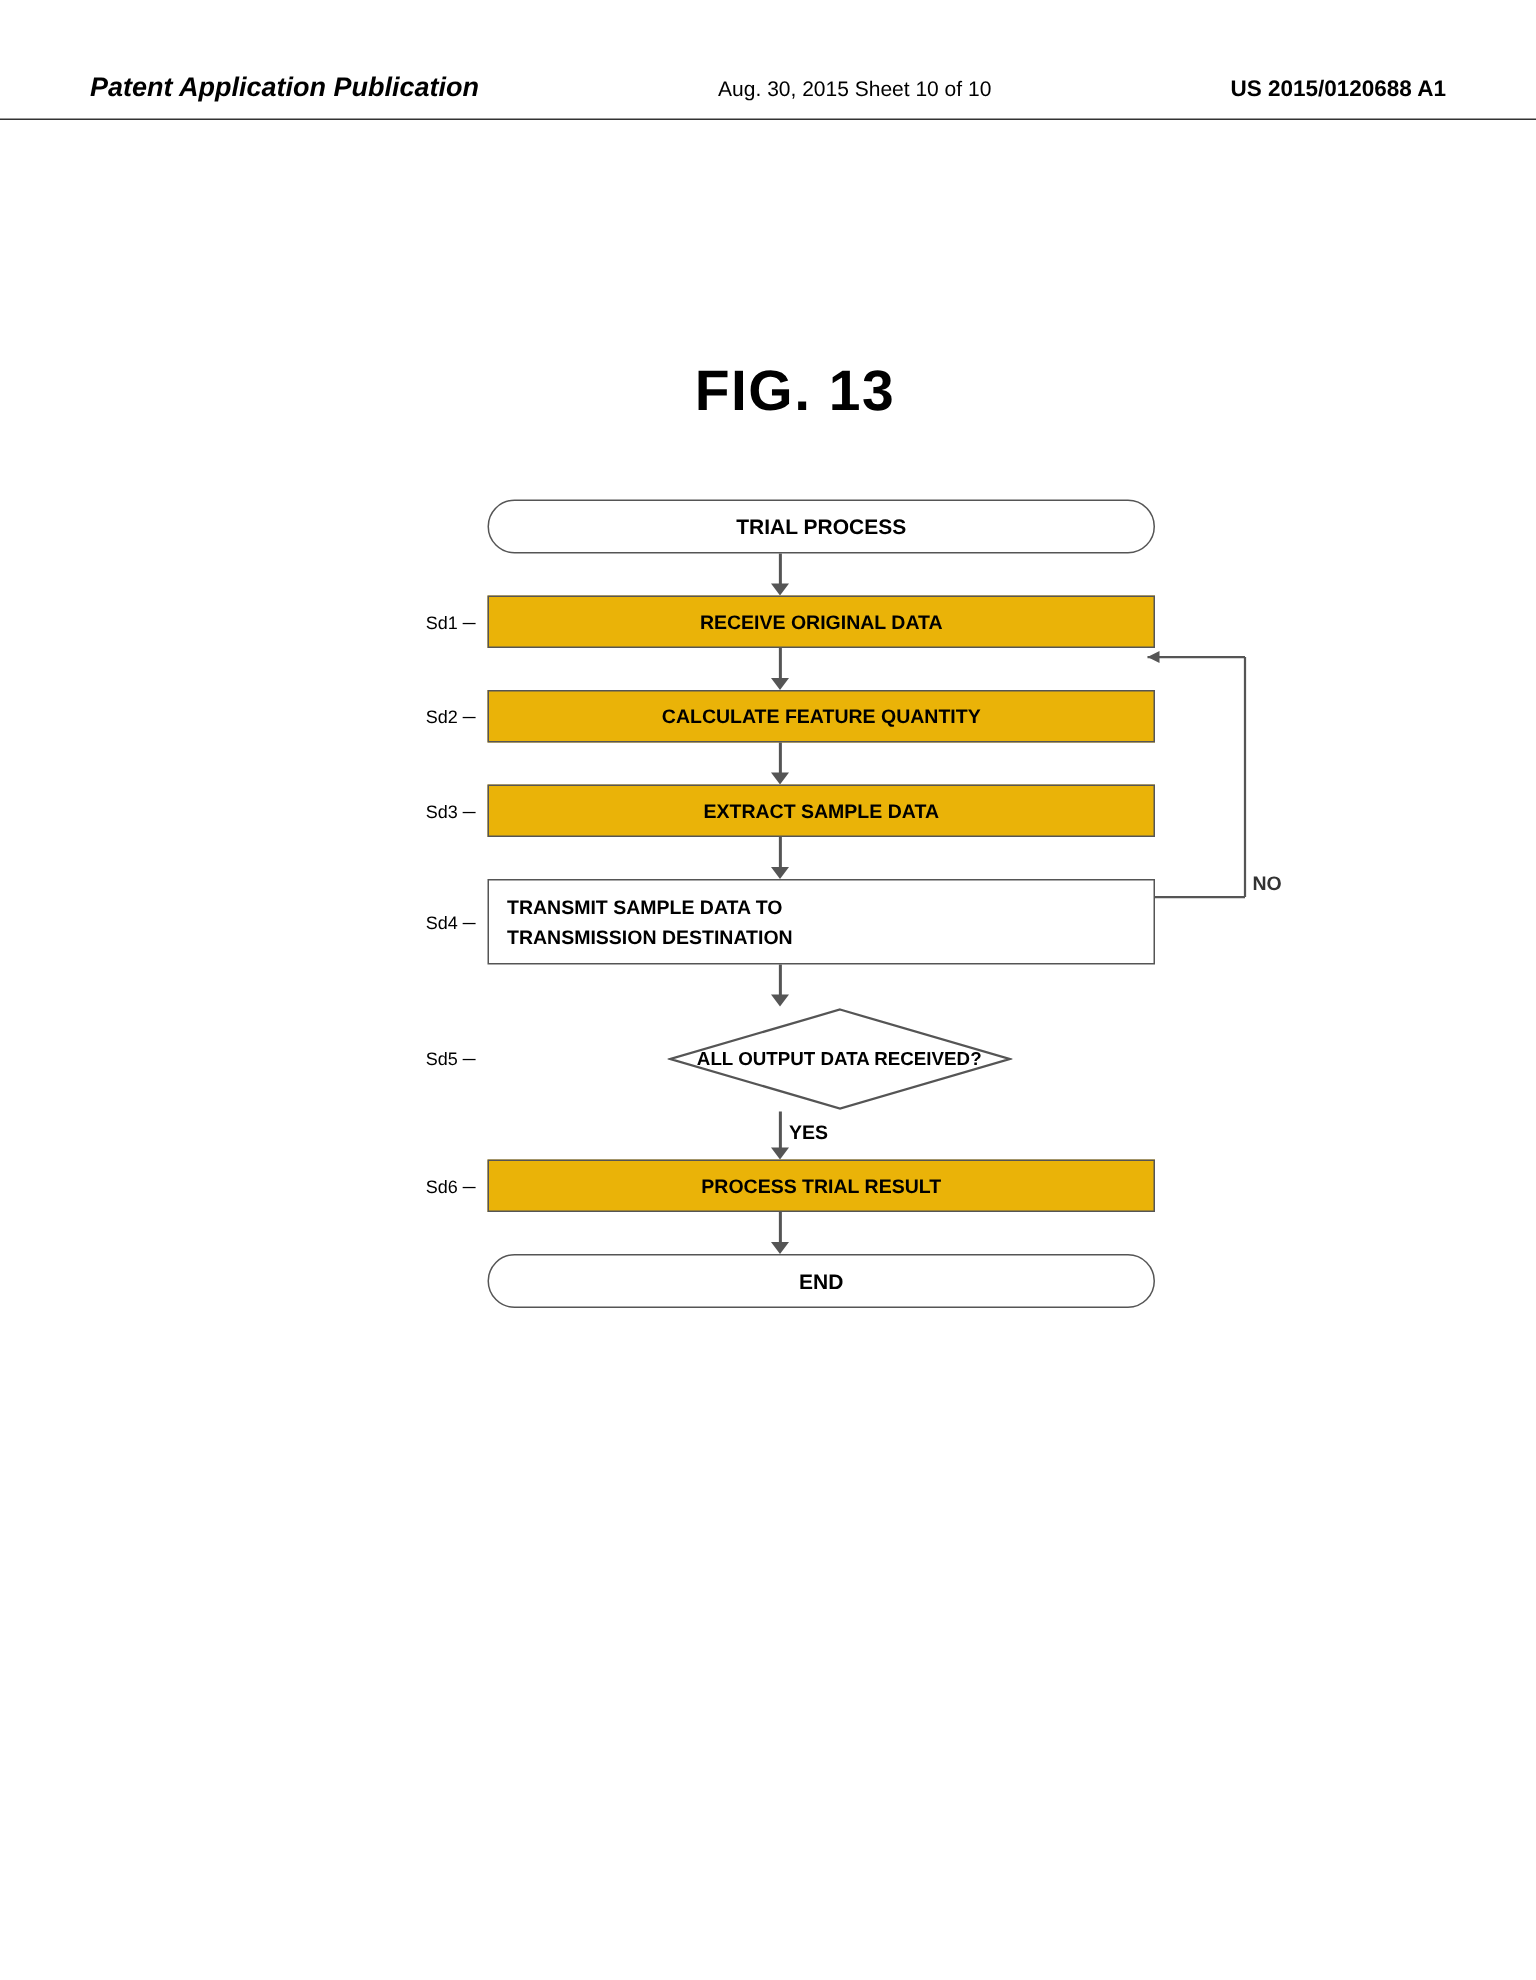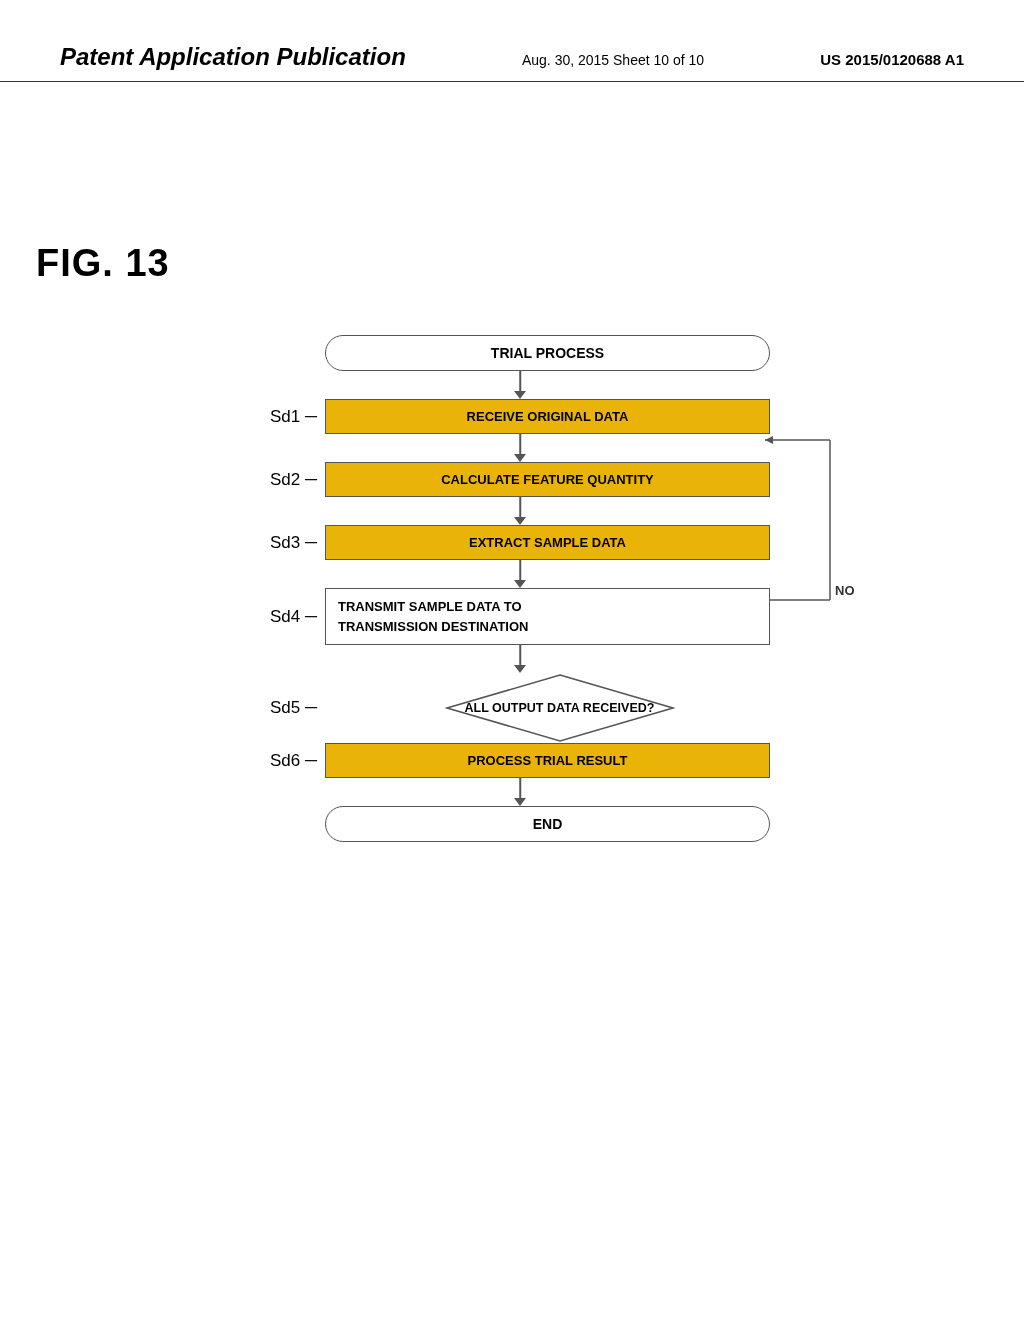--- a/index.html
+++ b/index.html
@@ -13,35 +13,36 @@
 
     
     .header {
       display: flex;
       justify-content: space-between;
       align-items: baseline;
       padding: 28px 60px 10px 60px;
       border-bottom: 1px solid #333;
     }
     .header-left {
-      font-size: 24px;
+      font-size: 18px;
       font-weight: bold;
       font-style: italic;
     }
     .header-center {
       font-size: 14px;
     }
     .header-right {
       font-size: 15px;
       font-weight: bold;
       margin-top: 23px;
     }
 
     
     .fig-title {
+      text-align: center;
       font-size: 38px;
       font-weight: bold;
       margin-top: 160px;
       margin-bottom: 50px;
       letter-spacing: 1px;
       padding-left: 36px;
     }
 
     
     .flowchart {
@@ -56,21 +57,21 @@
     
     .step-row {
       display: flex;
       align-items: center;
       width: 500px;
       position: relative;
       margin-bottom: 0;
     }
     .step-label {
       width: 55px;
-      font-size: 17px;
+      font-size: 12px;
       text-align: right;
       padding-right: 8px;
       flex-shrink: 0;
     }
 
     
     .box-terminal {
       flex: 1;
       border: 1.5px solid #555;
       border-radius: 24px;
@@ -237,20 +238,25 @@
     <div class="box-diamond-wrapper">
       <div class="box-diamond">
         <svg viewBox="0 0 230 70" xmlns="http://www.w3.org/2000/svg">
           <polygon points="115,2 228,35 115,68 2,35" fill="white" stroke="#555" stroke-width="1.5"></polygon>
         </svg>
         <div class="box-diamond-text">ALL OUTPUT DATA RECEIVED?</div>
       </div>
     </div>
   </div>
 
+  <div style="position:relative; width:500px; height:32px;">
+    <div style="position:absolute; left:50%; top:0; transform:translateX(-50%); width:1.5px; height:26px; background:#555;"></div>
+    <div style="position:absolute; left:50%; bottom:0; transform:translateX(-50%); border-left:6px solid transparent; border-right:6px solid transparent; border-top:8px solid #555;"></div>
+    <span style="position:absolute; left:calc(50% + 6px); top:6px; font-size:13px; font-weight:bold;">YES</span>
+  </div>
 
   <div class="step-row">
     <div class="step-label">Sd6 ─</div>
     <div class="box-rect">PROCESS TRIAL RESULT</div>
   </div>
 
   <div class="arrow-down"></div>
 
   <div class="step-row">
     <div class="step-label"></div>

